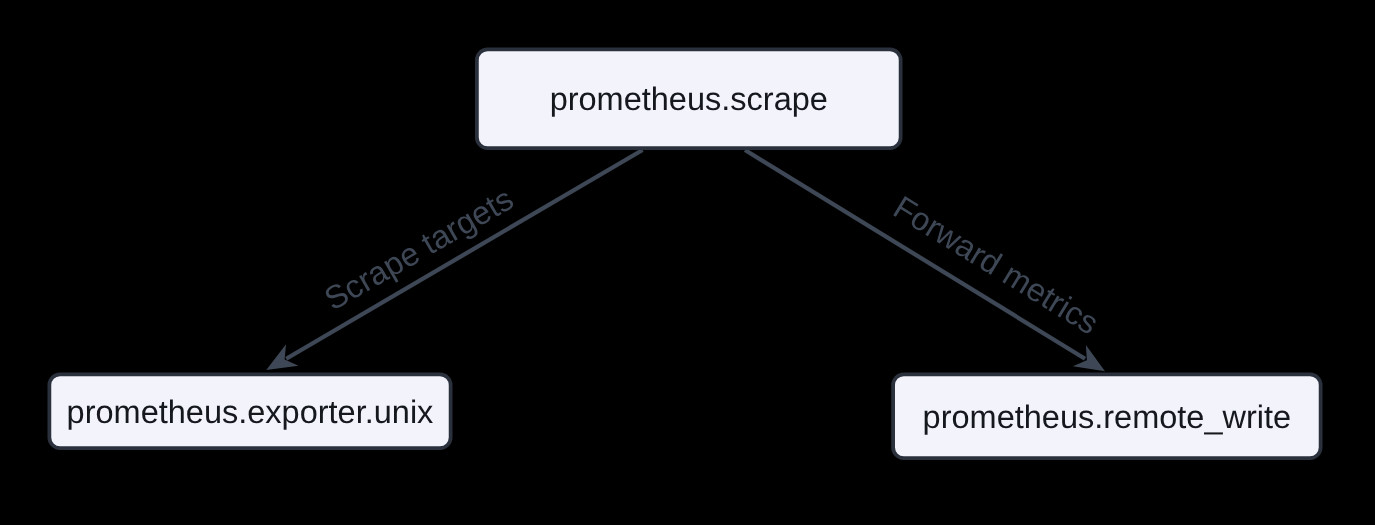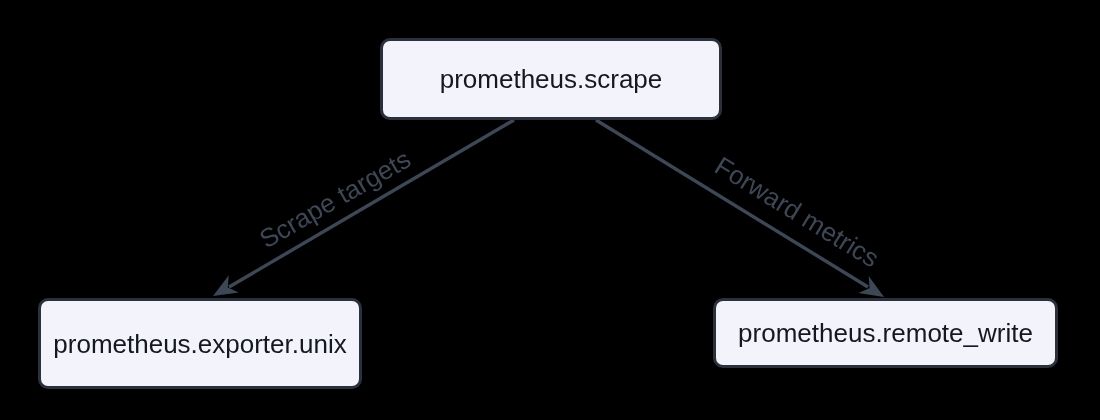--- a/index.html
+++ b/index.html
@@ -48,21 +48,21 @@
     border-radius: 10px;
     display: flex;
     align-items: center;
     justify-content: center;
     color: var(--node-text);
     font-size: 26px;
     line-height: 1;
     white-space: nowrap;
   }
   .node-scrape        { left: 380px; top: 38px;  width: 342px; height: 82px; }
-  .node-exporter-unix { left: 38px;  top: 298px; width: 324px; height: 91px; }
+  .node-exporter-unix { left: 38px;  top: 298px; width: 324px; height: 62px; }
   .node-remote-write  { left: 713px; top: 298px; width: 345px; height: 70px; }
 </style>
 </head>
 <body>
 
 <div class="canvas">
 
   <svg class="edges" viewBox="0 0 1100 420">
     <g>
       <line class="edge-line" x1="514" y1="120" x2="229" y2="287"></line>

